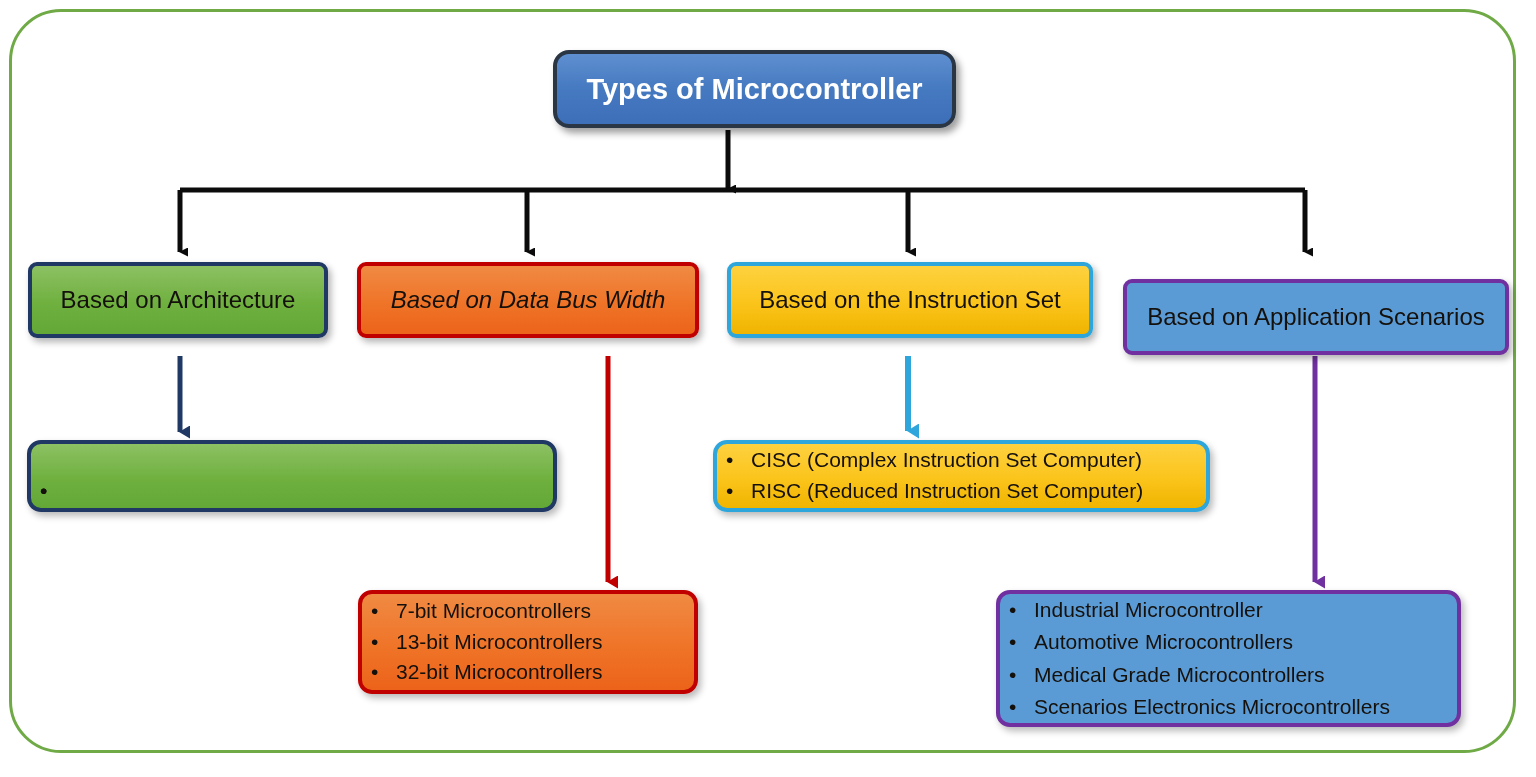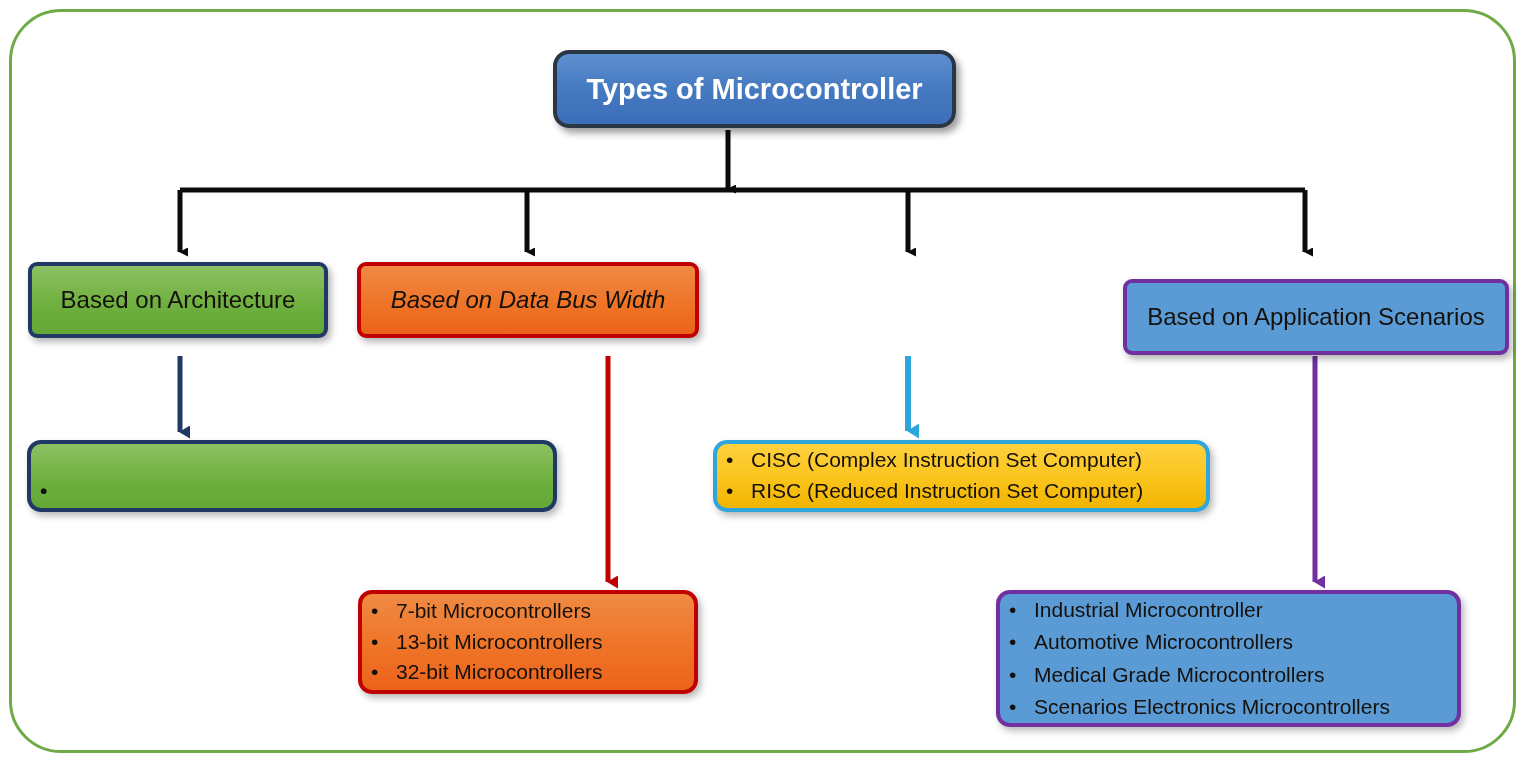--- a/index.html
+++ b/index.html
@@ -205,20 +205,23 @@
   <div class="node" id="node-root">
     <span>Types of Microcontroller</span>
   </div>
 
   <div class="node lvl2" id="node-arch">
     <span>Based on Architecture</span>
   </div>
   <div class="node lvl2" id="node-bus">
     <span>Based on Data Bus Width</span>
   </div>
+  <div class="node lvl2" id="node-iset">
+    <span>Based on the Instruction Set</span>
+  </div>
   <div class="node lvl2" id="node-app">
     <span>Based on Application Scenarios</span>
   </div>
 
   <div class="leaf" id="leaf-arch">
     <ul>
       <li><span class="bullet">•</span></li>
       <li><span class="bullet">•</span></li>
     </ul>
   </div>

